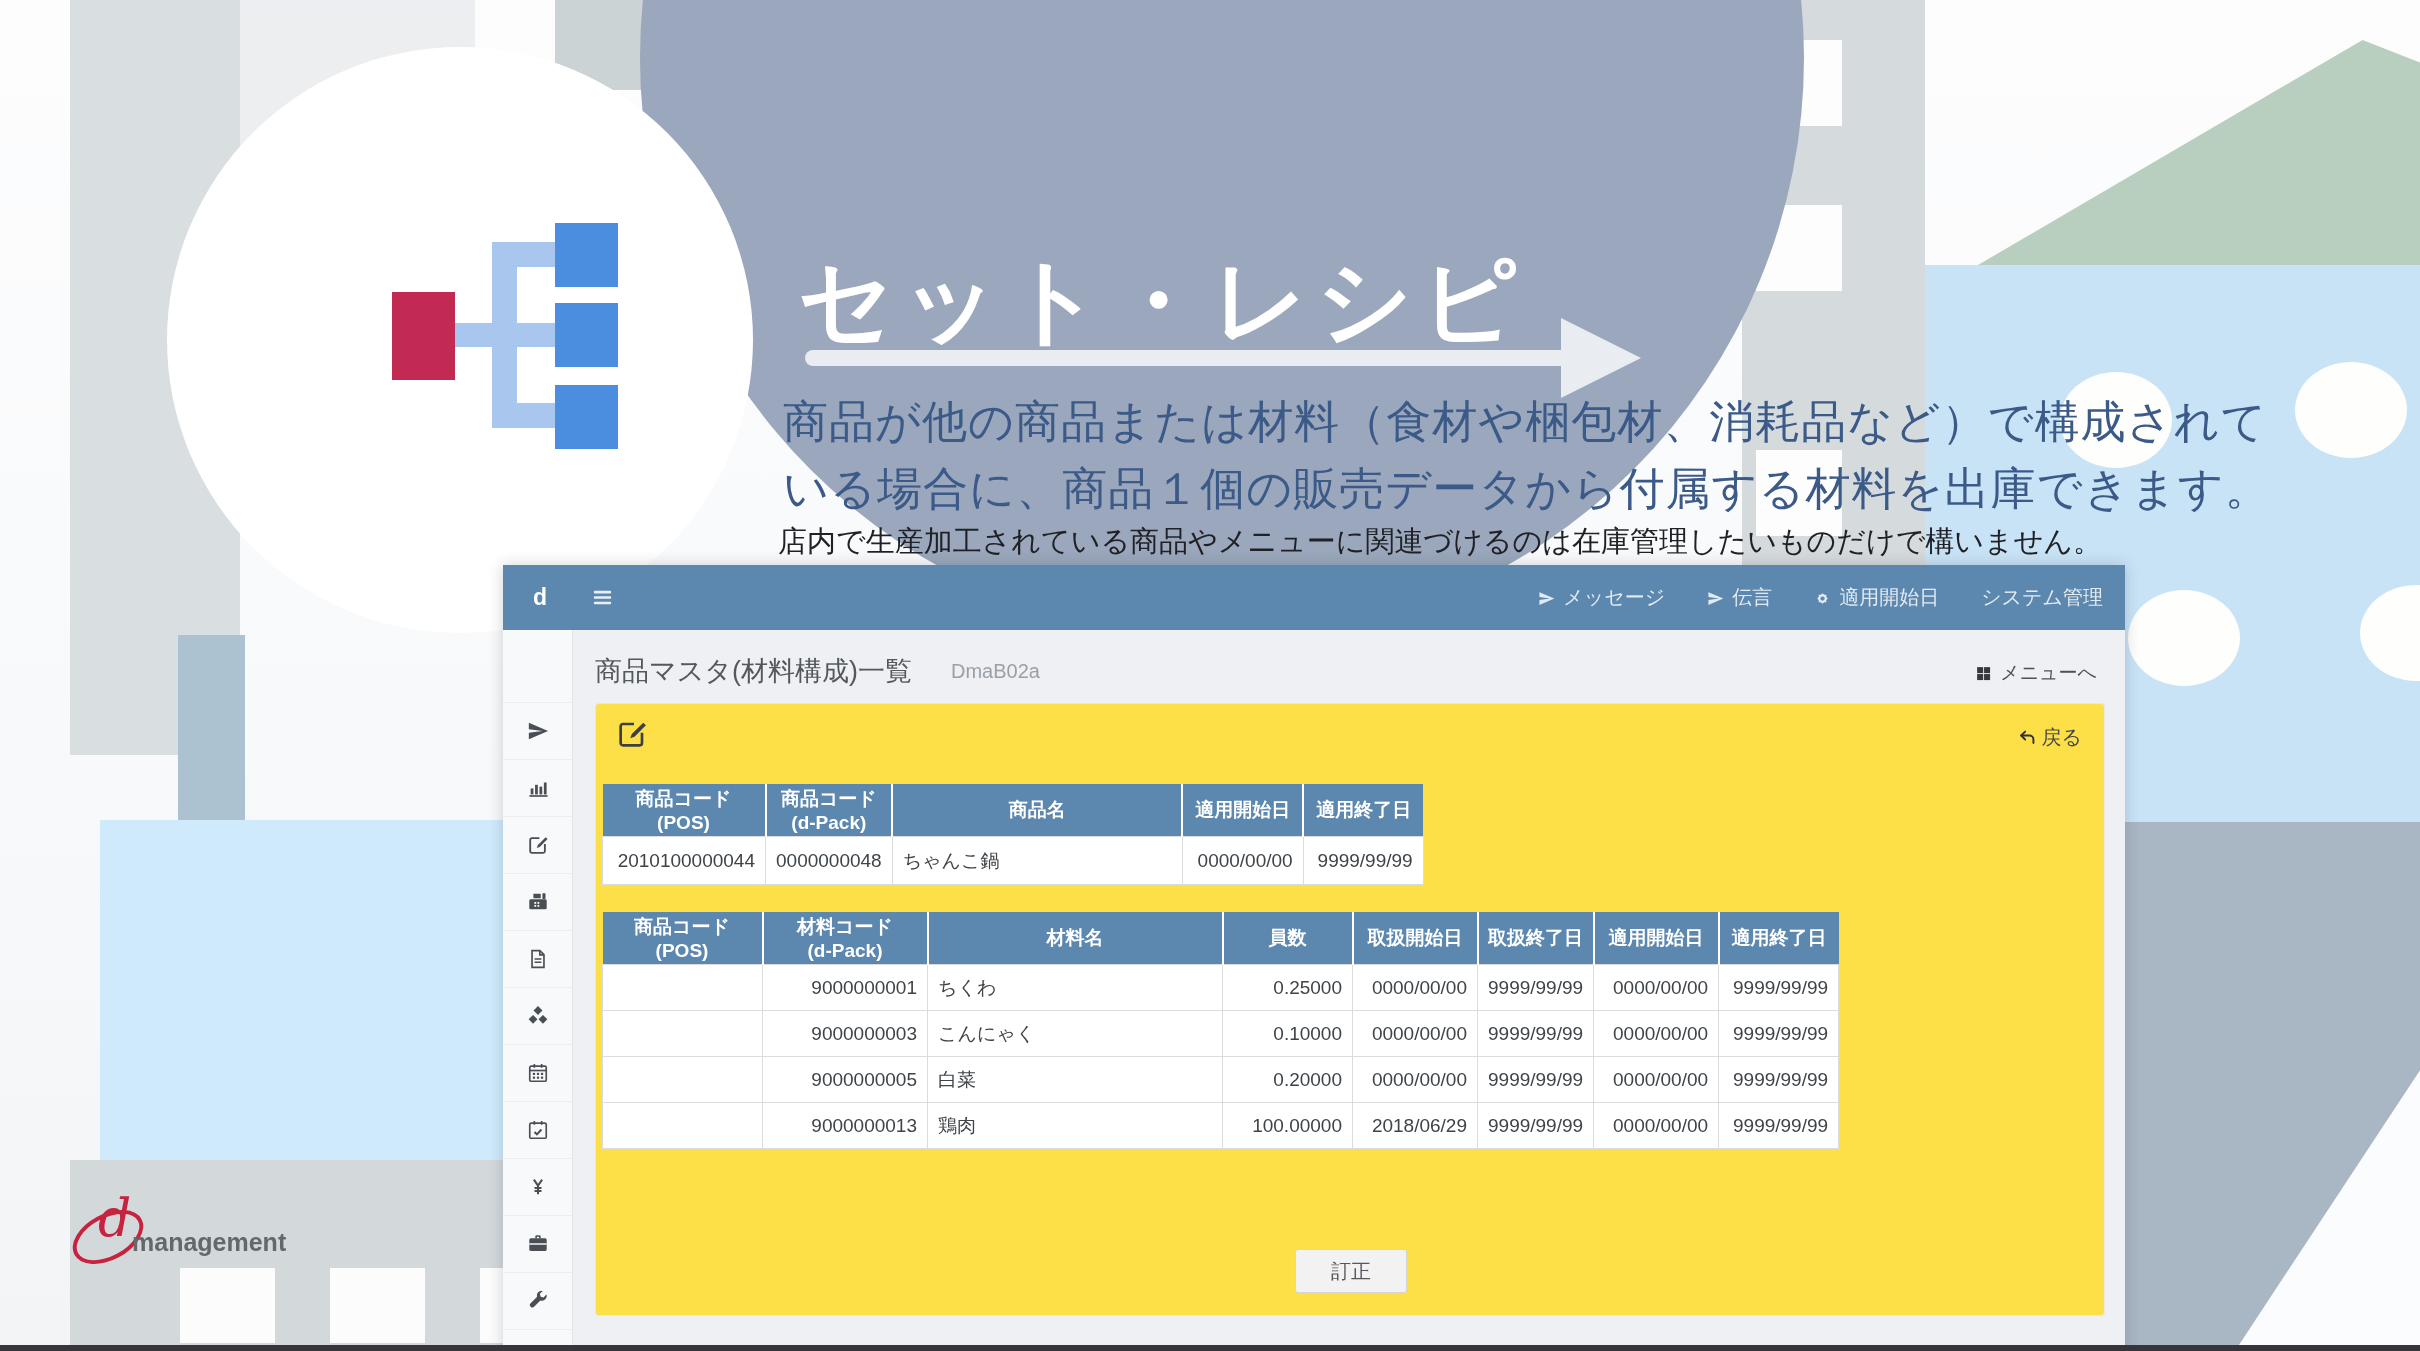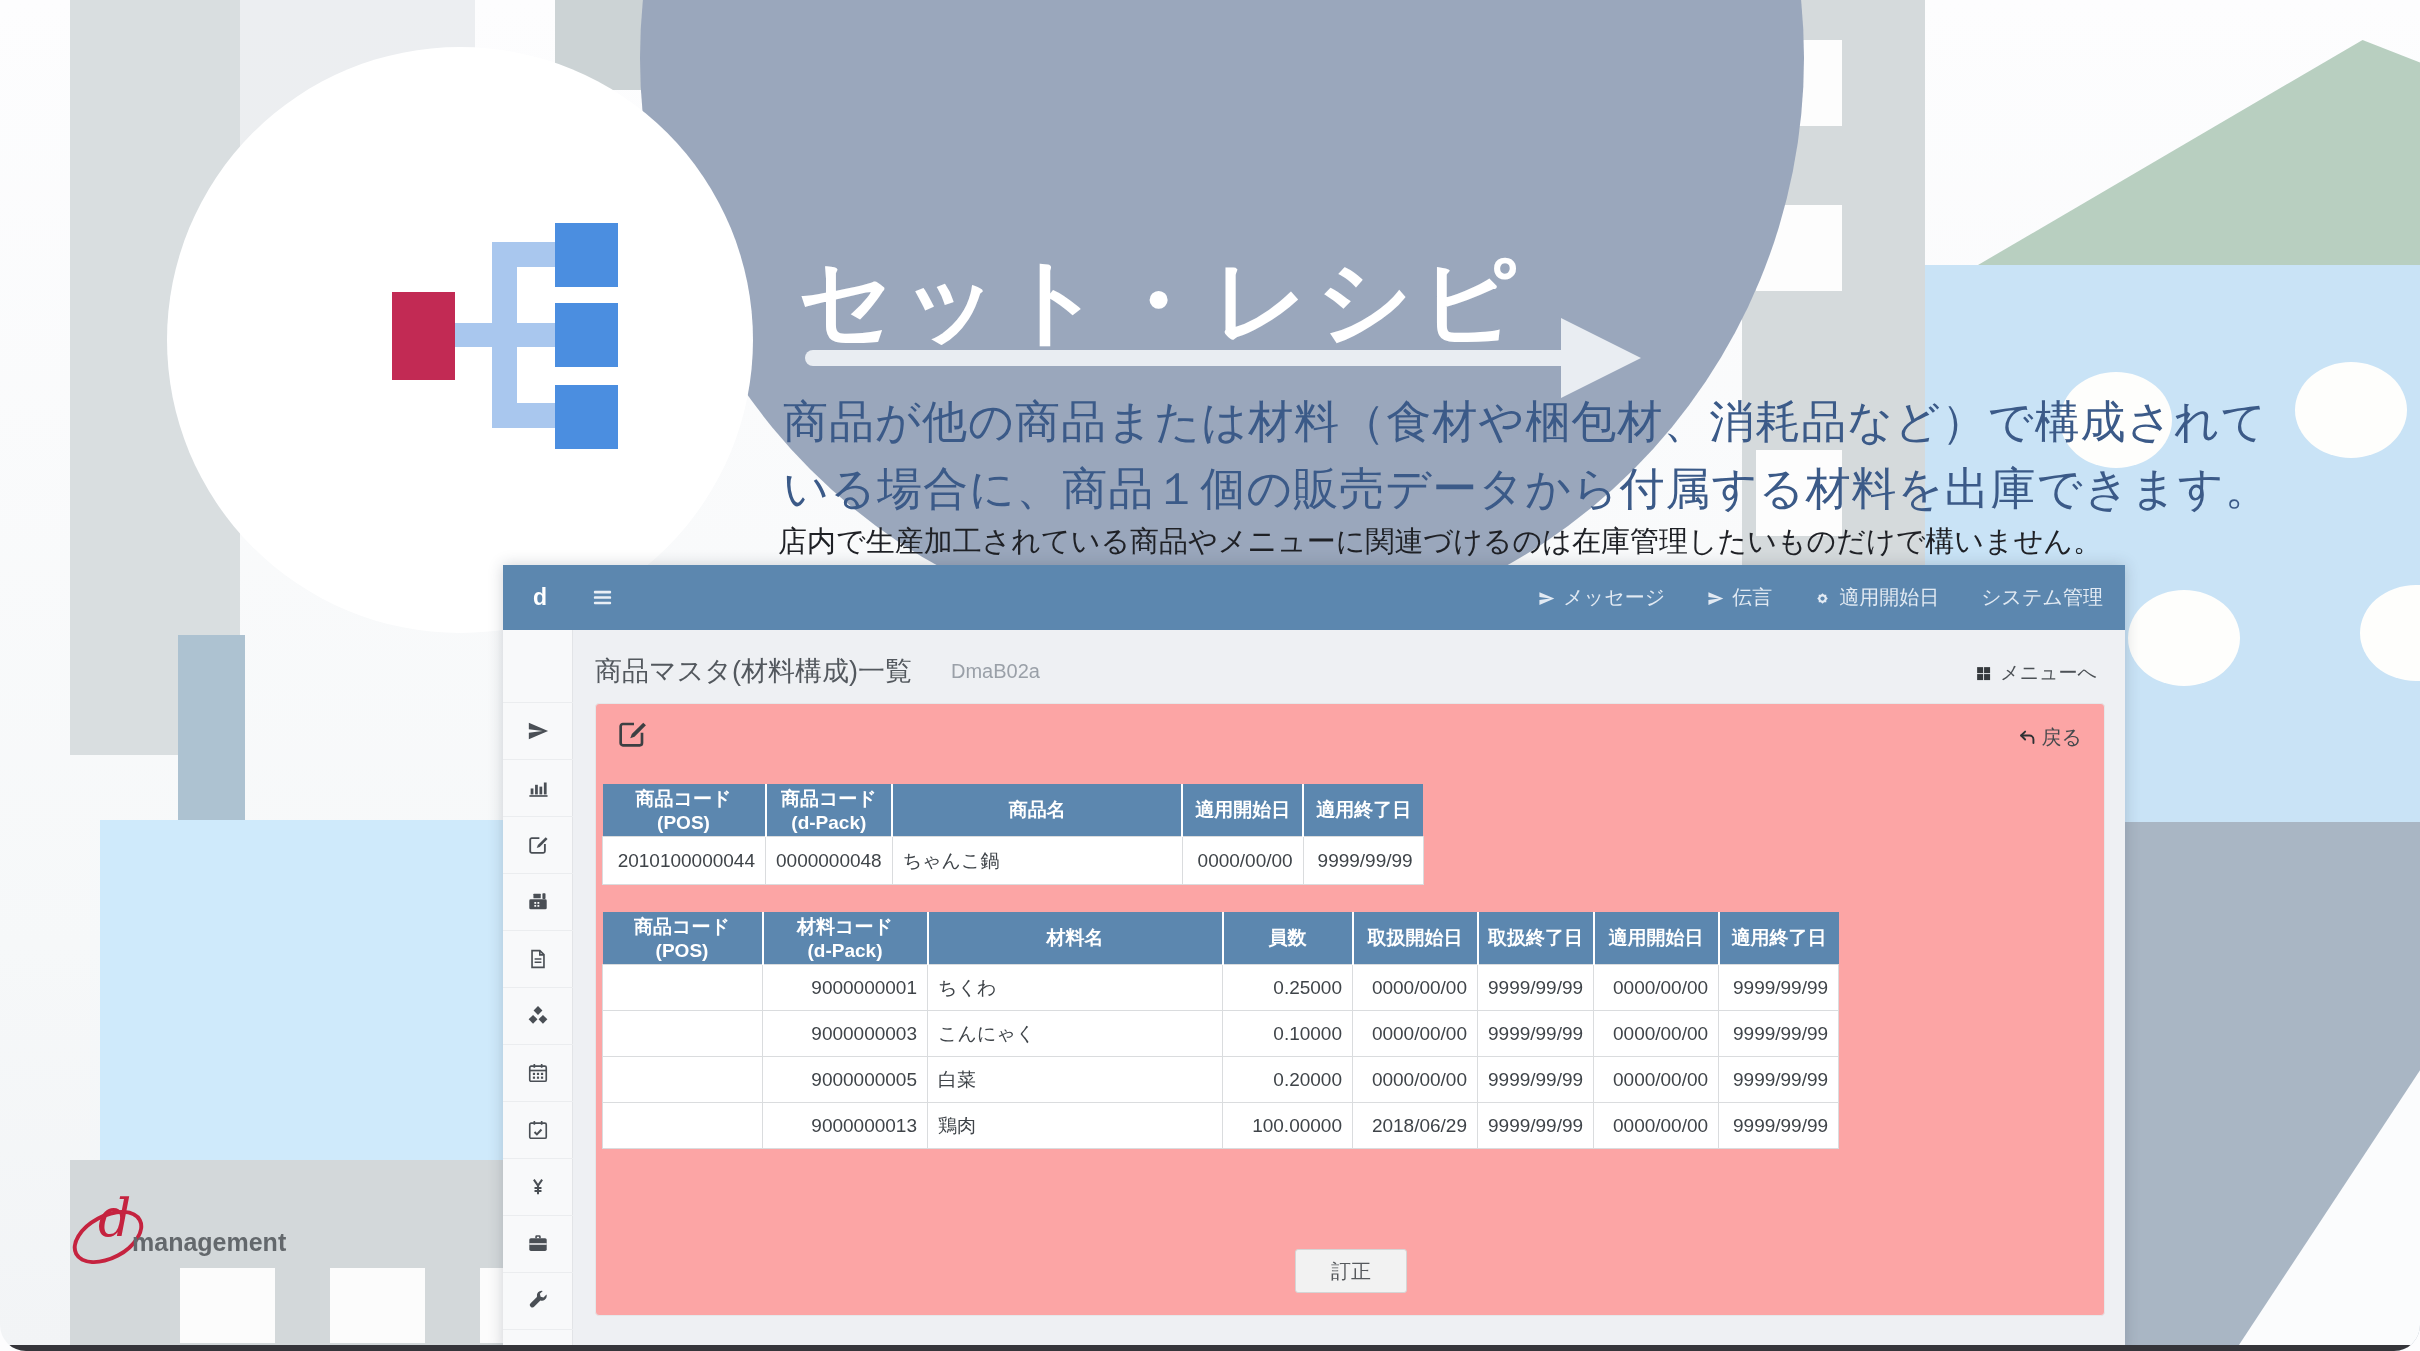--- a/index.html
+++ b/index.html
@@ -1,19 +1,19 @@
 <!DOCTYPE html>
 <html><head>
 <meta charset="utf-8">
 <style>
   * { margin:0; padding:0; box-sizing:border-box; }
   html,body { width:2420px; height:1351px; overflow:hidden; }
   body { font-family:"Liberation Sans", sans-serif; background:#fdfdfe; }
   .stage { position:relative; width:2420px; height:1351px; overflow:hidden;
-           background:linear-gradient(180deg,#fdfdfe 0%,#f6f8f9 70%,#f2f4f6 100%);border-radius:26px; }
+           background:linear-gradient(180deg,#fdfdfe 0%,#f6f8f9 70%,#f2f4f6 100%); }
   .abs { position:absolute; }
 
   
   .bldg-left-tall   { left:70px; top:0; width:170px; height:755px; background:#d9dee0; z-index:1; }
   .bldg-left-shade  { left:240px; top:0; width:235px; height:445px; background:#e3e7e9; opacity:.65; z-index:1; }
   .bldg-top-mid     { left:555px; top:0; width:330px; height:90px; background:#ccd3d5; z-index:1; }
   .bl-blue-rect     { left:100px; top:820px; width:420px; height:340px; background:#cfeafb; z-index:1; }
   .bl-column        { left:178px; top:635px; width:67px; height:530px; background:#adc2d1; z-index:1; }
   .bl-gray-bldg     { left:70px; top:1160px; width:460px; height:191px; background:#d3d8da; z-index:1; }
   .bl-win           { top:1268px; width:95px; height:75px; background:#fff; opacity:.92; z-index:1; }
@@ -77,21 +77,21 @@
   .menu-link  { position:absolute; right:28px; top:95px; display:flex; align-items:center; gap:8px;
                 color:#4c5156; font-size:19px; cursor:pointer; }
   .menu-link .ic { width:17px; height:17px; color:#35393d; }
 
   .sidebar { position:absolute; left:0; top:65px; width:70px; height:721px; background:#f8f9fa;
              border-right:1px solid #e2e4e7; }
   .side-cell { position:absolute; left:0; width:70px; height:57px; border-top:1px solid #ebedef;
                display:flex; align-items:center; justify-content:center; color:#4a4f55; cursor:pointer; }
   .side-cell .ic { width:22px; height:22px; }
 
-  .panel { position:absolute; left:92px; top:138px; width:1510px; height:613px; background:#fca5a5;
+  .panel { position:absolute; left:92px; top:138px; width:1510px; height:613px; background:#fde047;
            border:1px solid #e5e7e9; border-radius:4px; }
   .edit-btn { position:absolute; left:20px; top:14px; width:32px; height:32px; color:#3c4043; cursor:pointer; }
   .back-link { position:absolute; right:22px; top:20px; display:flex; align-items:center; gap:5px;
                color:#46494d; font-size:20px; cursor:pointer; }
   .back-link .ic { width:19px; height:19px; color:#2e3134; }
 
   table.grid { position:absolute; border-collapse:collapse; table-layout:fixed;margin-top:12px; }
   table.grid th { background:#5c87af; color:#ffffff; font-size:19px; font-weight:bold;
                   text-align:center; vertical-align:middle; white-space:pre-line;
                   border:2px solid #ffffff; border-top:none; border-bottom:none; padding:2px 4px; }

